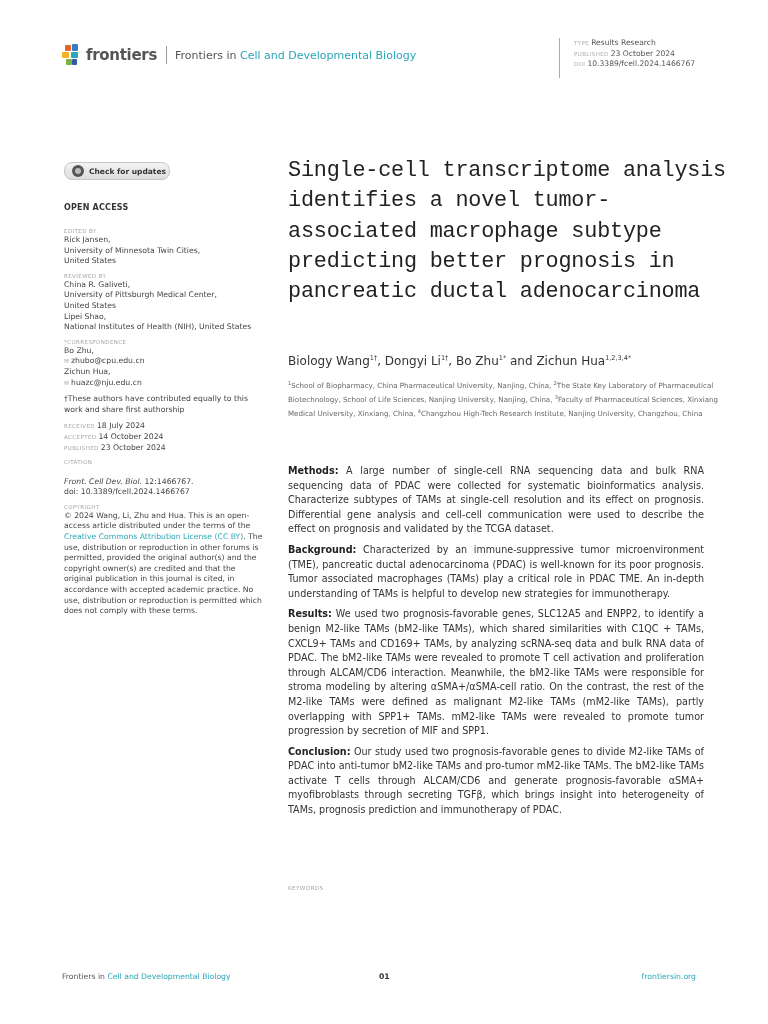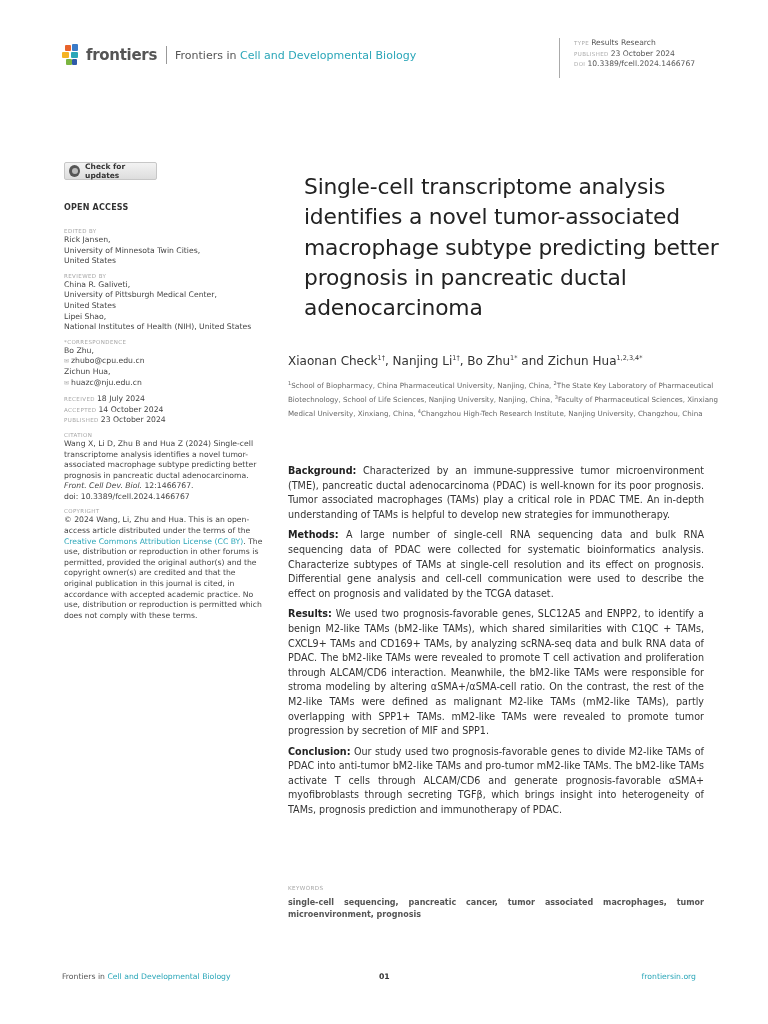--- a/index.html
+++ b/index.html
@@ -12,21 +12,21 @@
   .logo-mark span { position: absolute; display: block; }
   .logo-word { font-family: "DejaVu Sans", sans-serif; font-weight: bold; font-size: 15px; color: #555; letter-spacing: -0.3px; }
   .logo-sep { width: 1px; height: 18px; background: #999; margin: 0 8px 0 9px; }
   .journal { font-size: 11px; color: #555; }
   .journal .accent { color: #2aa6b8; }
 
   .meta-box { position: absolute; left: 559px; top: 38px; border-left: 1px solid #aaa; padding-left: 14px; height: 40px; }
   .meta-row { font-size: 7.6px; color: #555; line-height: 10.5px; white-space: nowrap; }
   .meta-row .lbl { font-size: 5.5px; color: #aaa; letter-spacing: 0.4px; text-transform: uppercase; margin-right: 2px; }
 
-  .check-btn { position: absolute; left: 64px; top: 162px; width: 93px; height: 18px; background: linear-gradient(#f3f3f3,#ddd); border: 1px solid #c7c7c7; border-radius: 2px; display: flex; align-items: center; font-size: 7.5px; font-weight: bold; color: #333; cursor: pointer; box-sizing: border-box; }
+  .check-btn { position: absolute; left: 64px; top: 162px; width: 106px; height: 18px; background: linear-gradient(#f3f3f3,#ddd); border: 1px solid #c7c7c7; border-radius: 8px; display: flex; align-items: center; font-size: 7.5px; font-weight: bold; color: #333; cursor: pointer; box-sizing: border-box; justify-content: center; }
   .check-icon { width: 12px; height: 12px; border-radius: 50%; background: #555; margin: 0 5px 0 4px; position: relative; }
   .check-icon::after { content: ""; position: absolute; left: 3px; top: 3px; width: 6px; height: 6px; border-radius: 50%; background: #bbb; }
 
   .sidebar { position: absolute; left: 64px; top: 203px; width: 200px; }
   .open-access { font-size: 8px; font-weight: bold; color: #333; letter-spacing: 0.2px; margin-bottom: 16px; }
   .sb-label { font-size: 5.5px; color: #a5a5a5; letter-spacing: 0.4px; text-transform: uppercase; margin-bottom: 1px; }
   .sb-text { font-size: 7.7px; color: #444; line-height: 10.6px; }
   .sb-block { margin-bottom: 6px; }
   .sb-text .email-icon { font-size: 6px; color: #999; margin-right: 2px; }
   .sb-text .link { color: #2aa6b8; margin-top: 12px; }
@@ -105,64 +105,64 @@
   </div>
 
   <div class="sb-block">
     <div class="sb-label">*CORRESPONDENCE</div>
     <div class="sb-text">Bo Zhu,</div>
     <div class="sb-text"><span class="email-icon">✉</span><span>zhubo@cpu.edu.cn</span></div>
     <div class="sb-text">Zichun Hua,</div>
     <div class="sb-text"><span class="email-icon">✉</span><span>huazc@nju.edu.cn</span></div>
   </div>
 
+  <div class="sb-block sb-text">†These authors have contributed equally to this work and share first authorship</div>
 
   <div class="sb-block">
     <div class="date-row"><span class="lbl">RECEIVED</span><span>18 July 2024</span></div>
     <div class="date-row"><span class="lbl">ACCEPTED</span><span>14 October 2024</span></div>
     <div class="date-row"><span class="lbl">PUBLISHED</span><span>23 October 2024</span></div>
   </div>
 
   <div class="sb-block">
     <div class="sb-label">CITATION</div>
     <div class="sb-text">
-      <span>Wang X, Li D, Zhu B and Hua Z (2024) Single-cell transcriptome analysis identifies a novel tumor-associated macrophage subtype predicting better prognosis in pancreatic ductal adenocarcinoma.</span><br>
+      <br>
       <span class="italic">Front. Cell Dev. Biol.</span><span> 12:1466767.</span><br>
       <span>doi: 10.3389/fcell.2024.1466767</span>
     </div>
   </div>
 
   <div class="sb-block">
     <div class="sb-label">COPYRIGHT</div>
     <div class="sb-text"><span>© 2024 Wang, Li, Zhu and Hua. This is an open-access article distributed under the terms of the </span><span class="link">Creative Commons Attribution License (CC BY)</span><span>. The use, distribution or reproduction in other forums is permitted, provided the original author(s) and the copyright owner(s) are credited and that the original publication in this journal is cited, in accordance with accepted academic practice. No use, distribution or reproduction is permitted which does not comply with these terms.</span></div>
   </div>
 </div>
 
-<h1 class="title" style="margin:16px;">Single-cell transcriptome analysis identifies a novel tumor-associated macrophage subtype predicting better prognosis in pancreatic ductal adenocarcinoma</h1>
+<h1 class="title" style="margin:0;font-family:Liberation Mono, monospace;">Single-cell transcriptome analysis identifies a novel tumor-associated macrophage subtype predicting better prognosis in pancreatic ductal adenocarcinoma</h1>
 
 <div class="authors">
-  <span>Xiaonan Check</span><sup>1†</sup><span>, </span>
-  <span>Nanjing Li</span><sup>1†</sup><span>, </span>
+  <span>Biology Wang</span><sup>1†</sup><span>, </span>
+  <span>Dongyi Li</span><sup>1†</sup><span>, </span>
   <span>Bo Zhu</span><sup>1*</sup><span> and </span>
   <span>Zichun Hua</span><sup>1,2,3,4*</sup>
 </div>
 
 <div class="affil">
   <sup>1</sup><span>School of Biopharmacy, China Pharmaceutical University, Nanjing, China, </span><sup>2</sup><span>The State Key Laboratory of Pharmaceutical Biotechnology, School of Life Sciences, Nanjing University, Nanjing, China, </span><sup>3</sup><span>Faculty of Pharmaceutical Sciences, Xinxiang Medical University, Xinxiang, China, </span><sup>4</sup><span>Changzhou High-Tech Research Institute, Nanjing University, Changzhou, China</span>
 </div>
 
 <div class="abstract">
+  <p><b>Methods:</b><span> A large number of single-cell RNA sequencing data and bulk RNA sequencing data of PDAC were collected for systematic bioinformatics analysis. Characterize subtypes of TAMs at single-cell resolution and its effect on prognosis. Differential gene analysis and cell-cell communication were used to describe the effect on prognosis and validated by the TCGA dataset.</span></p>
   <p><b>Background:</b><span> Characterized by an immune-suppressive tumor microenvironment (TME), pancreatic ductal adenocarcinoma (PDAC) is well-known for its poor prognosis. Tumor associated macrophages (TAMs) play a critical role in PDAC TME. An in-depth understanding of TAMs is helpful to develop new strategies for immunotherapy.</span></p>
-  <p><b>Methods:</b><span> A large number of single-cell RNA sequencing data and bulk RNA sequencing data of PDAC were collected for systematic bioinformatics analysis. Characterize subtypes of TAMs at single-cell resolution and its effect on prognosis. Differential gene analysis and cell-cell communication were used to describe the effect on prognosis and validated by the TCGA dataset.</span></p>
   <p><b>Results:</b><span> We used two prognosis-favorable genes, SLC12A5 and ENPP2, to identify a benign M2-like TAMs (bM2-like TAMs), which shared similarities with C1QC + TAMs, CXCL9+ TAMs and CD169+ TAMs, by analyzing scRNA-seq data and bulk RNA data of PDAC. The bM2-like TAMs were revealed to promote T cell activation and proliferation through ALCAM/CD6 interaction. Meanwhile, the bM2-like TAMs were responsible for stroma modeling by altering αSMA+/αSMA-cell ratio. On the contrast, the rest of the M2-like TAMs were defined as malignant M2-like TAMs (mM2-like TAMs), partly overlapping with SPP1+ TAMs. mM2-like TAMs were revealed to promote tumor progression by secretion of MIF and SPP1.</span></p>
   <p><b>Conclusion:</b><span> Our study used two prognosis-favorable genes to divide M2-like TAMs of PDAC into anti-tumor bM2-like TAMs and pro-tumor mM2-like TAMs. The bM2-like TAMs activate T cells through ALCAM/CD6 and generate prognosis-favorable αSMA+ myofibroblasts through secreting TGFβ, which brings insight into heterogeneity of TAMs, prognosis prediction and immunotherapy of PDAC.</span></p>
 </div>
 
 <div class="keywords">
   <div class="kw-label">KEYWORDS</div>
-  <div class="kw-text">single-cell sequencing, pancreatic cancer, tumor associated macrophages, tumor microenvironment, prognosis</div>
 </div>
 
 <div class="footer">
   <span class="left"><span>Frontiers in </span><span class="accent">Cell and Developmental Biology</span></span>
   <span class="center">01</span>
   <span class="right">frontiersin.org</span>
 </div>
 
 </body></html>

